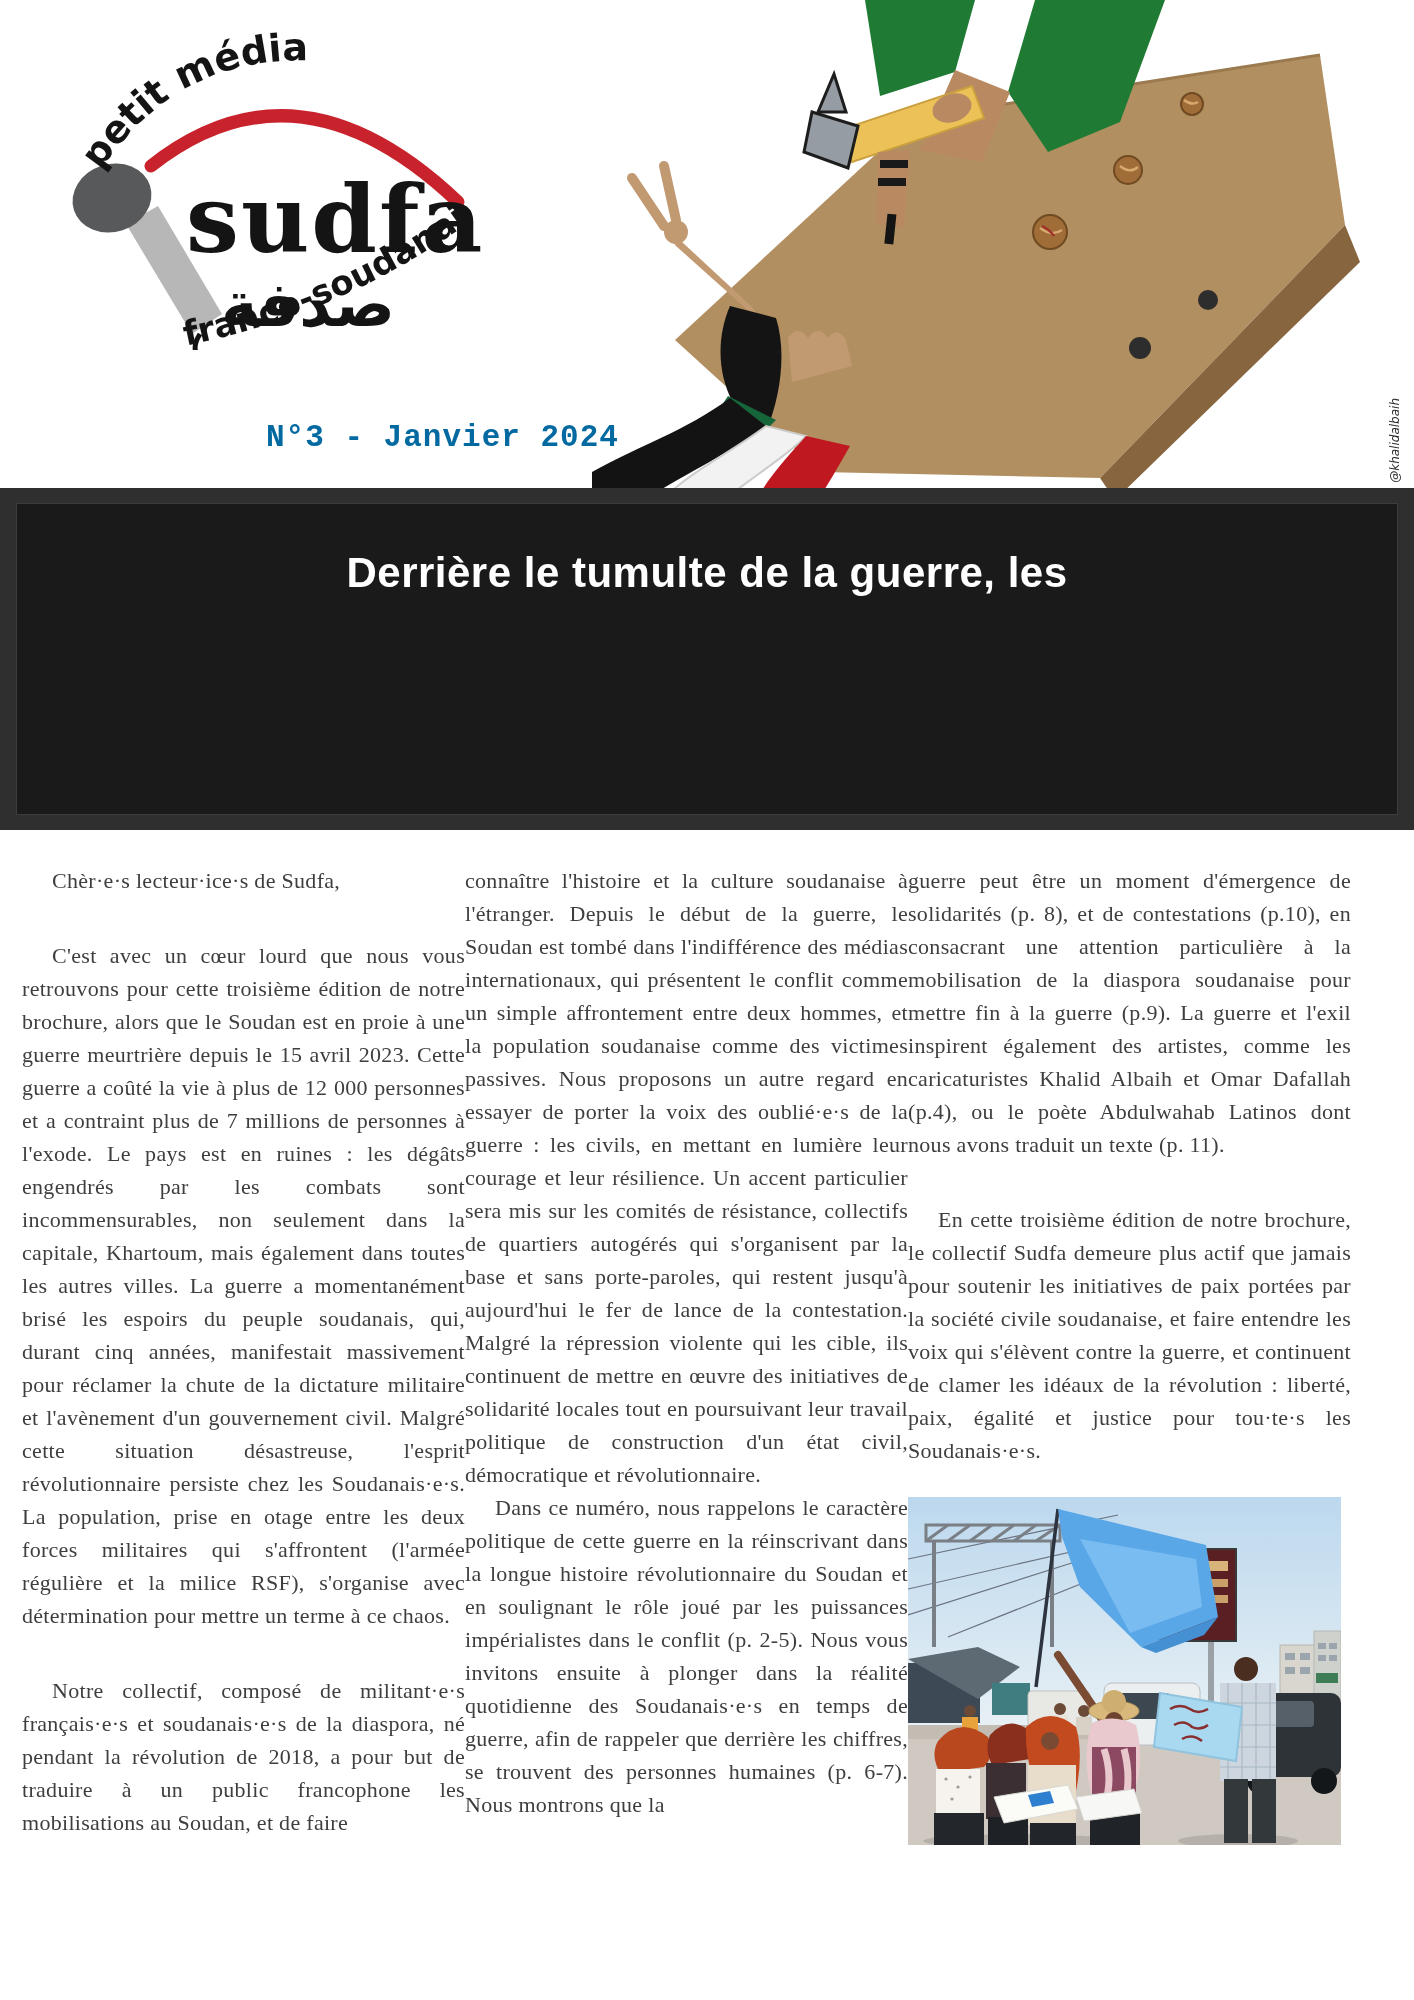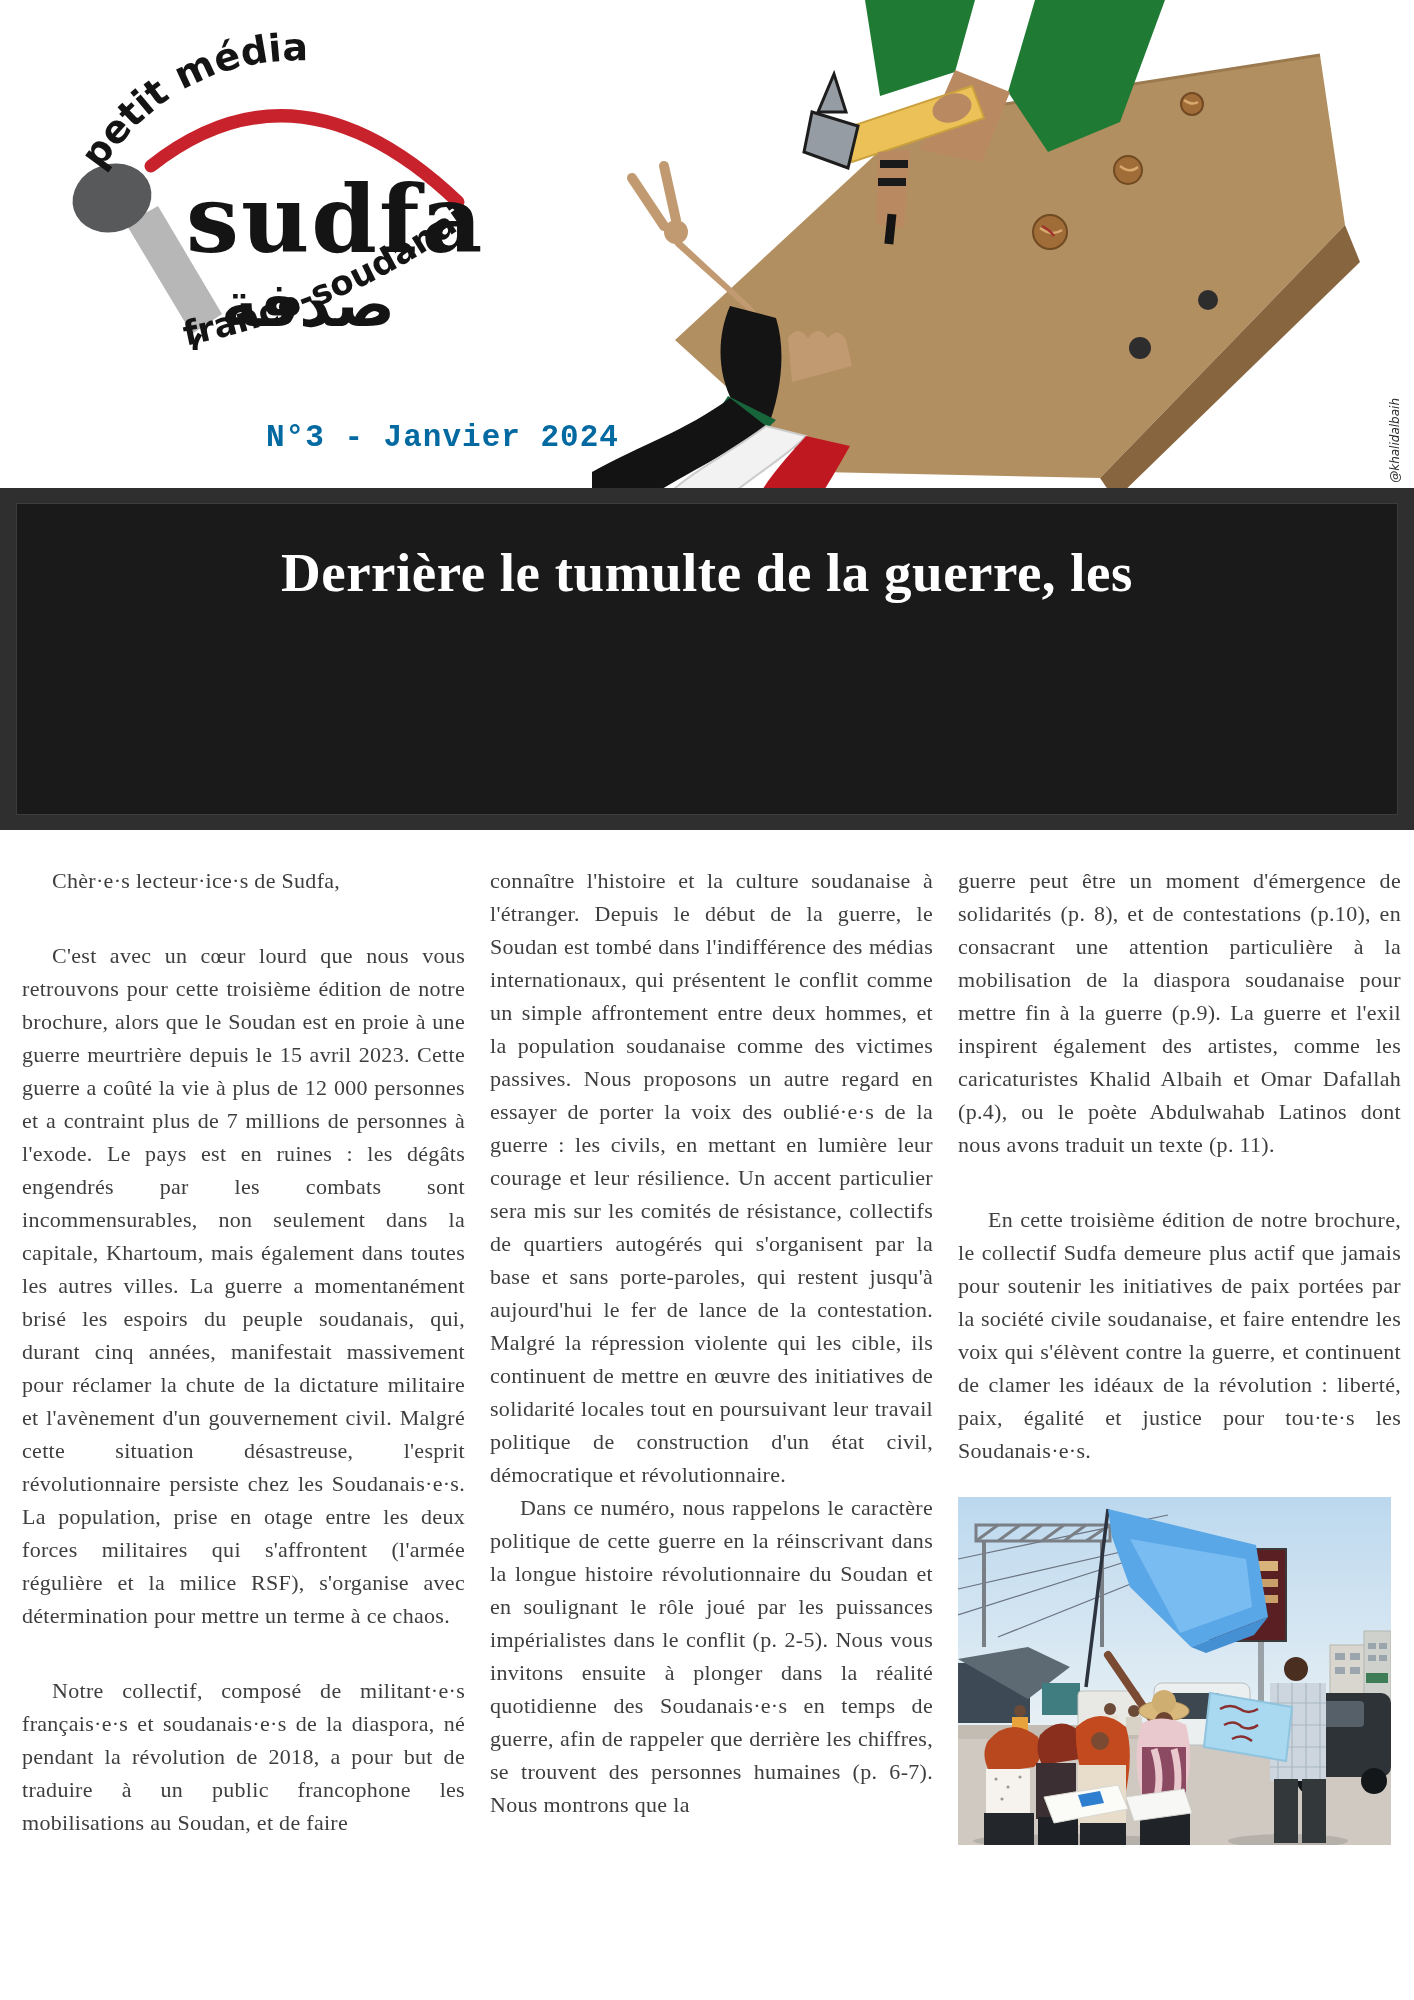--- a/index.html
+++ b/index.html
@@ -22,30 +22,30 @@
     font-family:"DejaVu Sans", sans-serif; font-style:italic; font-size:12px;
   }
 
   
   .banner { position:absolute; left:0; top:488px; width:1414px; height:342px; background:#2f2f2f; z-index:6; }
   .banner-inner {
     position:absolute; left:16px; right:16px; top:15px; bottom:15px;
     background:#1a1a1a; border:1px solid #3c3c3c; text-align:center; color:#ffffff;
   }
   .banner-title {
-    margin:38px 0 0 0; font-family:Liberation Serif, serif;
-    font-weight:bold; font-size:55px; line-height:62px; letter-spacing:0.5px; color:#ffffff;
+    margin:38px 0 0 0; font-family:Liberation Sans, sans-serif;
+    font-weight:bold; font-size:42px; line-height:62px; letter-spacing:0.5px; color:#ffffff;
   }
   .banner-arabic {
     margin-top:20px; direction:rtl; font-family:"DejaVu Sans", sans-serif;
     font-weight:bold; font-size:45px; line-height:60px; color:#ffffff;
   }
 
   
-  .columns { position:absolute; left:22px; top:864px; width:1380px; display:flex; gap:25px; }
+  .columns { position:absolute; left:22px; top:864px; width:1380px; display:flex; }
   .col { width:443px; }
   .col p {
     margin:0; text-align:justify; text-indent:30px;
     font-size:22px; line-height:33px; color:#3e3e3e; letter-spacing:0.3px;
   }
   .col p.noindent { text-indent:0; }
   .col p.gap { margin-top:42px; }
   .photo { display:block; margin-top:30px; width:433px; height:348px; }
 </style>
 </head>

